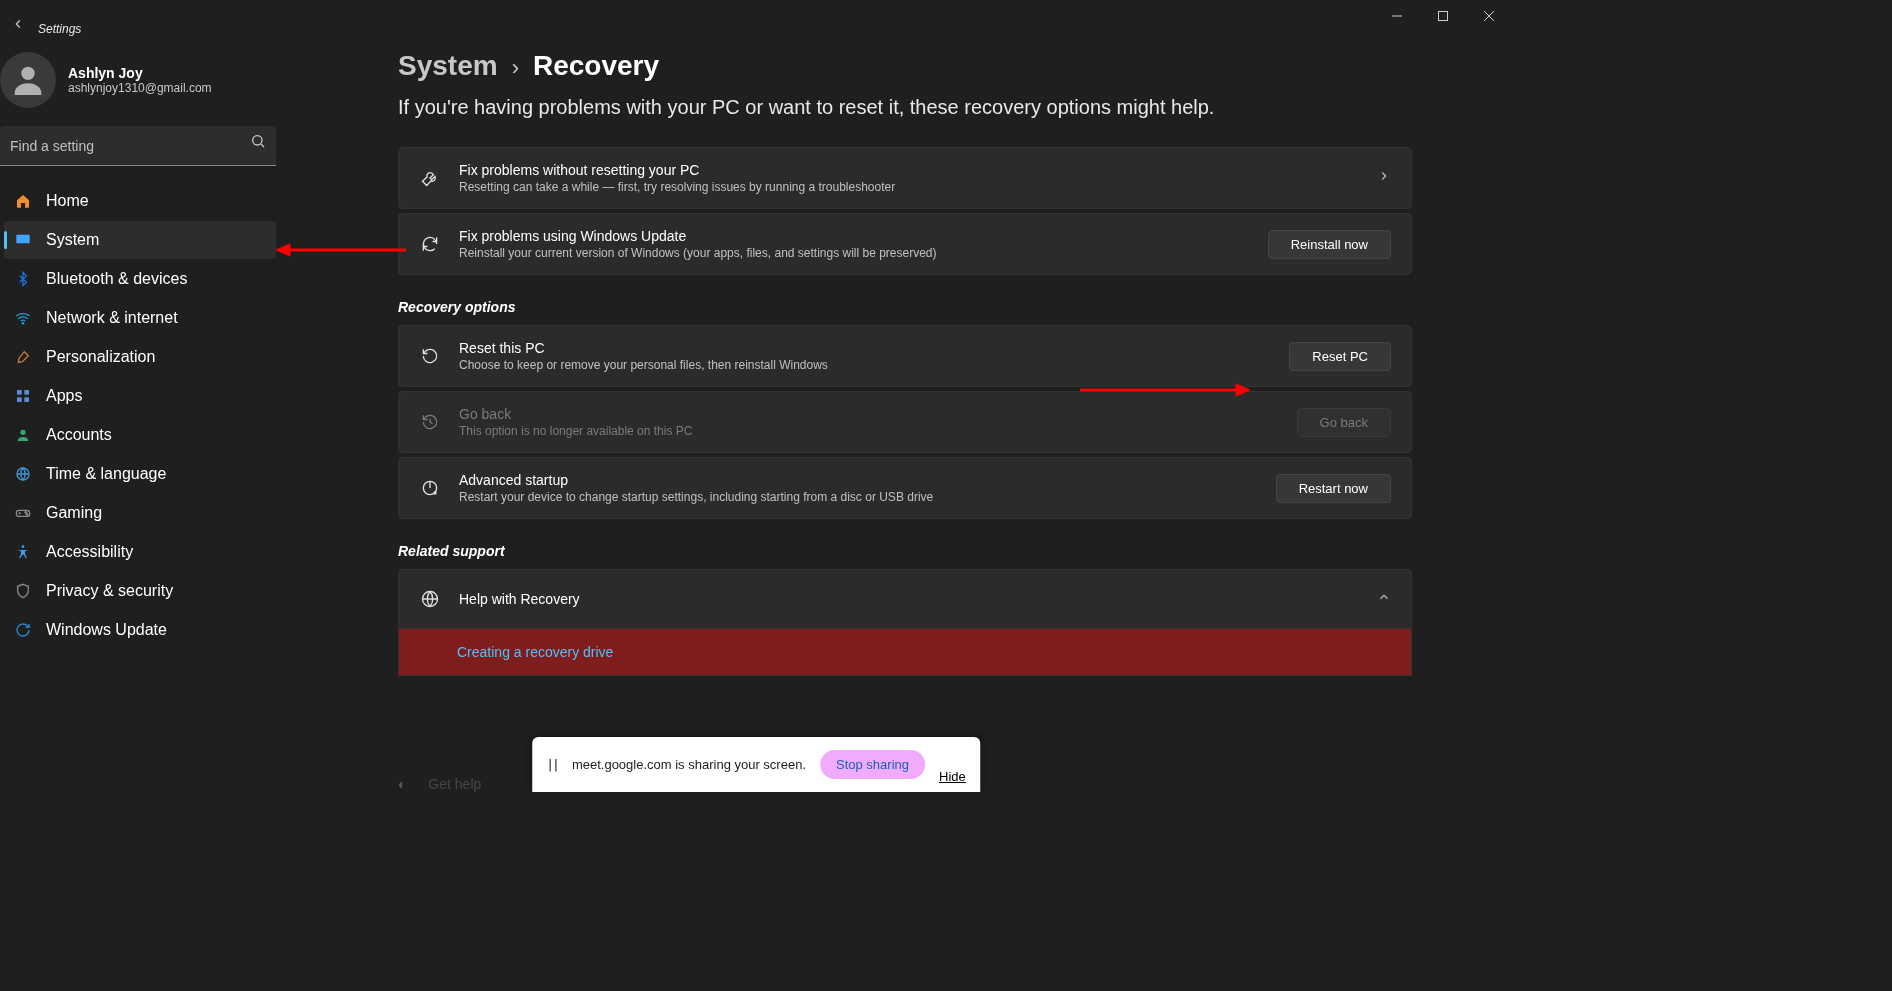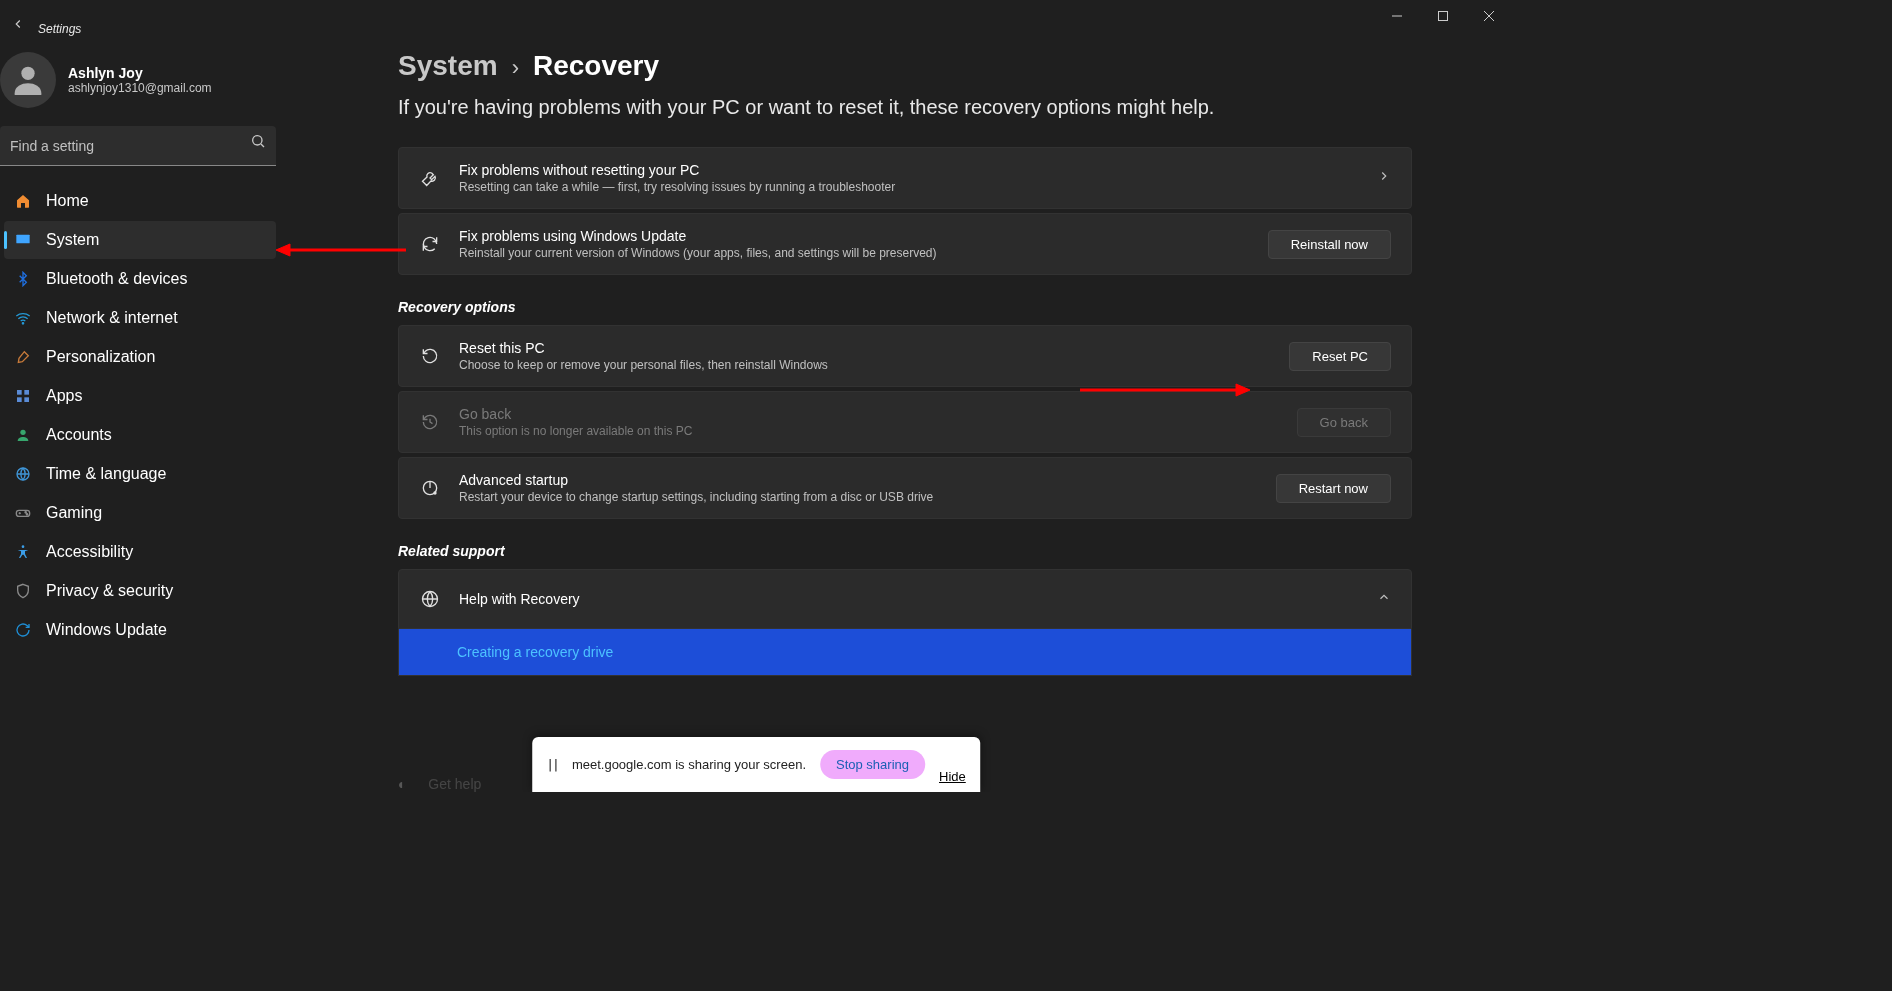--- a/index.html
+++ b/index.html
@@ -46,21 +46,21 @@
 .cbody { flex: 1; }
 .ctitle { font-size: 14px; color: #fff; }
 .csub { font-size: 12px; color: #c0c0c0; margin-top: 2px; }
 .chevron { color: #c0c0c0; margin-left: 12px; }
 .cbtn { background: #373737; border: 1px solid #444; color: #fff; font-size: 13px; padding: 6px 22px; border-radius: 4px; cursor: pointer; }
 .cbtn.disabled { color: #7a7a7a; border-color: #3a3a3a; background: #303030; cursor: default; }
 
 .section-title { font-size: 14px; font-weight: 600; margin: 24px 0 10px 0; font-style: italic; }
 
 .expander .ehead { background: #2b2b2b; border-radius: 4px 4px 0 0; padding: 18px 20px; display: flex; align-items: center; border: 1px solid #323232; }
-.expander .ebody { background: #1d4ed8; border: 1px solid #323232; border-top: none; padding: 14px 20px 14px 58px; }
+.expander .ebody { background: #7f1d1d; border: 1px solid #323232; border-top: none; padding: 14px 20px 14px 58px; }
 .link { color: #4cc2ff; font-size: 14px; }
 
 
 .arrow { position: absolute; pointer-events: none; }
 .arrow line, .arrow polygon { stroke: #ff0000; fill: #ff0000; }
 
 
 .sharebar { position: absolute; bottom: 0; left: 50%; transform: translateX(-50%); background: #fff; color: #222; border-radius: 6px 6px 0 0; padding: 8px 14px; display: flex; align-items: center; gap: 14px; font-size: 13px; box-shadow: 0 -2px 10px rgba(0,0,0,.4); }
 .sharebar .pause { font-family: monospace; letter-spacing: -2px; }
 .sharebar .stopbtn { background: #f0abfc; color: #1a5fb4; border: none; border-radius: 18px; padding: 7px 16px; font-size: 13px; cursor: pointer; }

